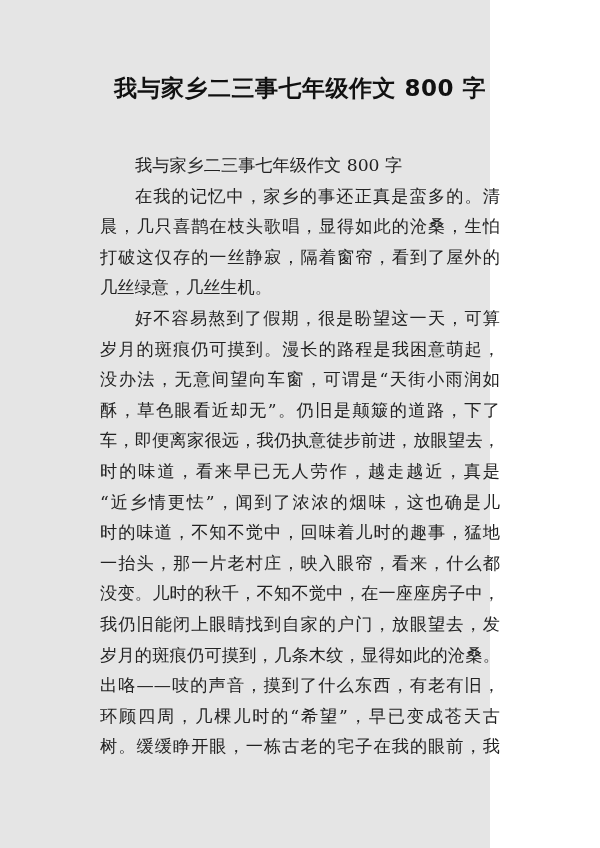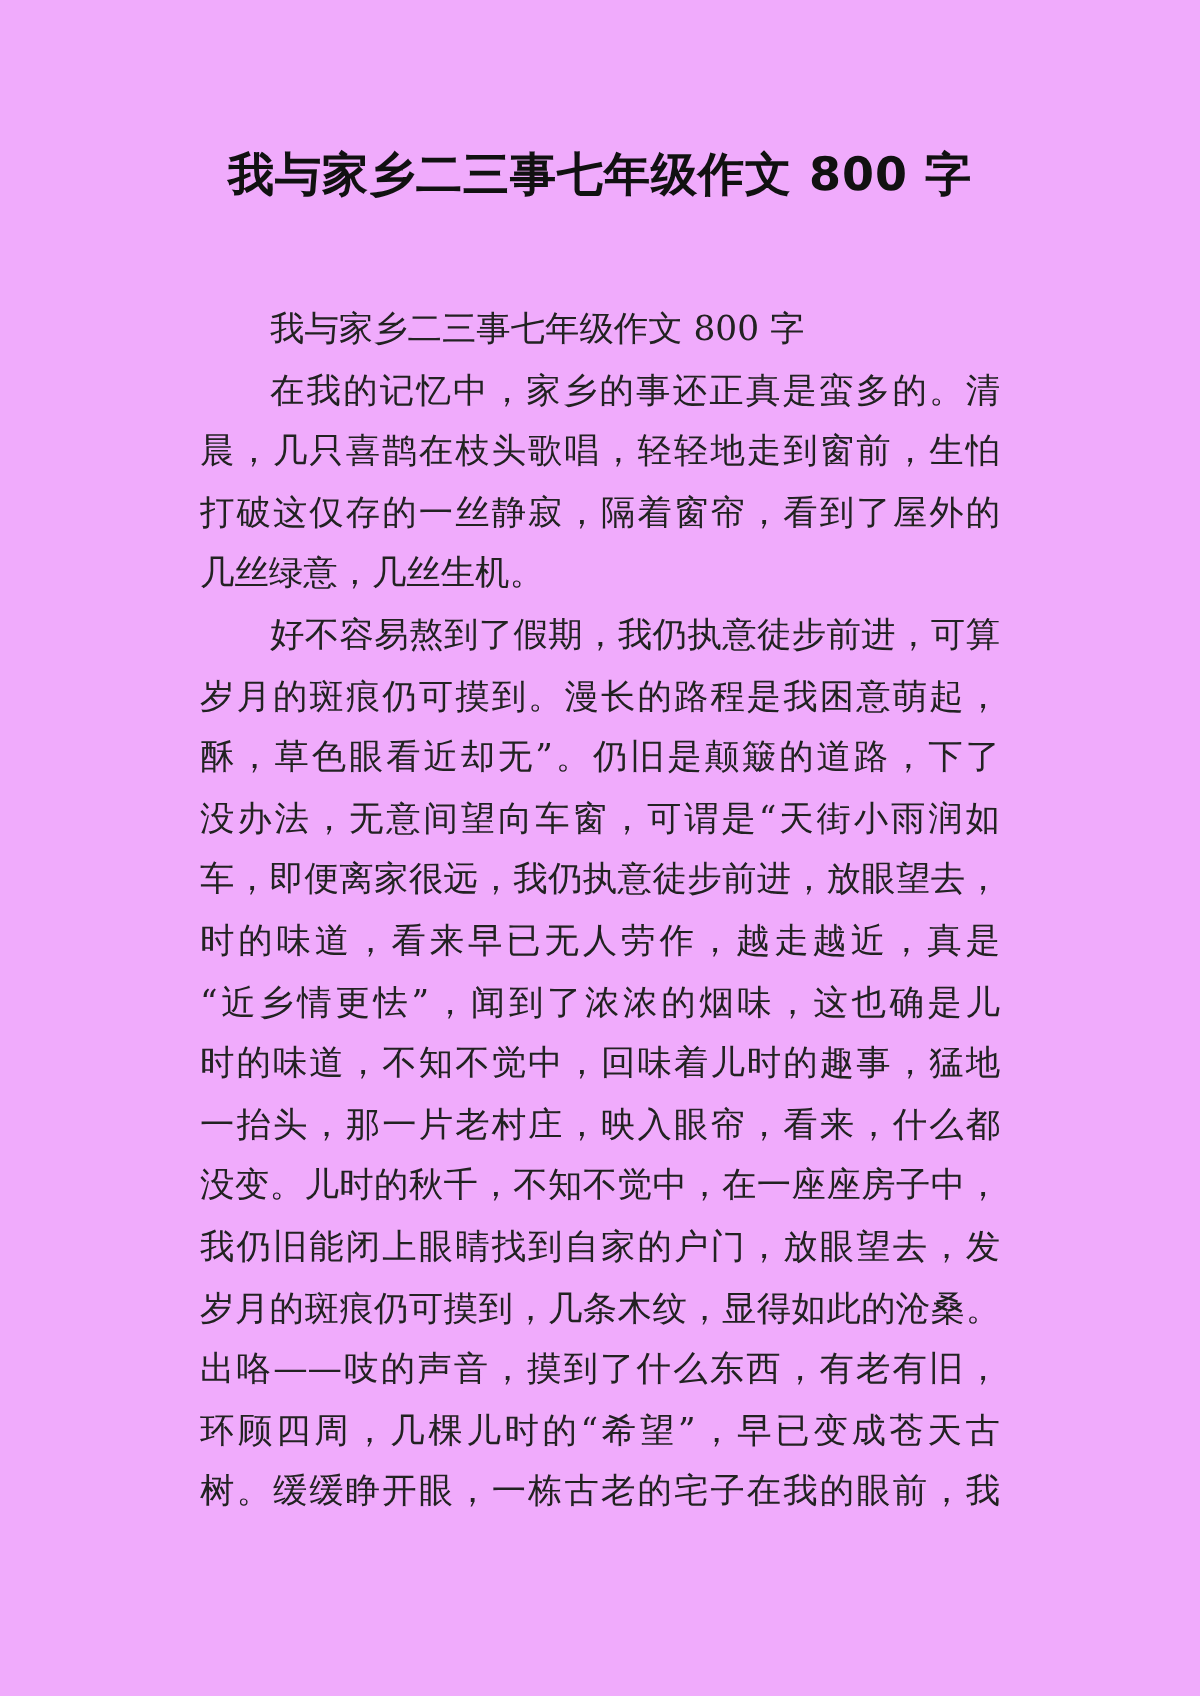--- a/index.html
+++ b/index.html
@@ -10,22 +10,22 @@
     body {
       width: 600px;
       height: 848px;
       position: relative;
       overflow: hidden;
       color: #1a1a1a;
     }
     .page {
       position: absolute;
       left: 0; top: 0;
-      width: 600px; height: 848px;
-      background: #f0abfc;
+      width: 490px; height: 848px;
+      background: #e5e5e5;
     }
     .doc-title {
       position: absolute;
       left: 0;
       top: 72px;
       width: 600px;
       text-align: center;
       font-family: "DejaVu Sans", "Liberation Sans", sans-serif;
       font-weight: bold;
       font-size: 23px;
@@ -61,30 +61,30 @@
 <body>
 
 <div class="page">
   <div class="doc-title">我与家乡二三事七年级作文 800 字</div>
 
   <div class="body-text">
     <span class="line indent last">我与家乡二三事七年级作文 800 字</span>
 
     <div>
       <span class="line indent">在我的记忆中，家乡的事还正真是蛮多的。清</span>
-      <span class="line">晨，几只喜鹊在枝头歌唱，轻轻地走到窗前，生怕</span>
+      <span class="line">晨，几只喜鹊在枝头歌唱，显得如此的沧桑，生怕</span>
       <span class="line">打破这仅存的一丝静寂，隔着窗帘，看到了屋外的</span>
       <span class="line last">几丝绿意，几丝生机。</span>
     </div>
 
     <div>
-      <span class="line indent">好不容易熬到了假期，我仍执意徒步前进，可算</span>
+      <span class="line indent">好不容易熬到了假期，很是盼望这一天，可算</span>
       <span class="line">岁月的斑痕仍可摸到。漫长的路程是我困意萌起，</span>
+      <span class="line">没办法，无意间望向车窗，可谓是“天街小雨润如</span>
       <span class="line">酥，草色眼看近却无”。仍旧是颠簸的道路，下了</span>
-      <span class="line">没办法，无意间望向车窗，可谓是“天街小雨润如</span>
       <span class="line">车，即便离家很远，我仍执意徒步前进，放眼望去，</span>
       <span class="line">时的味道，看来早已无人劳作，越走越近，真是</span>
       <span class="line">“近乡情更怯”，闻到了浓浓的烟味，这也确是儿</span>
       <span class="line">时的味道，不知不觉中，回味着儿时的趣事，猛地</span>
       <span class="line">一抬头，那一片老村庄，映入眼帘，看来，什么都</span>
       <span class="line">没变。儿时的秋千，不知不觉中，在一座座房子中，</span>
       <span class="line">我仍旧能闭上眼睛找到自家的户门，放眼望去，发</span>
       <span class="line">岁月的斑痕仍可摸到，几条木纹，显得如此的沧桑。</span>
       <span class="line">出咯——吱的声音，摸到了什么东西，有老有旧，</span>
       <span class="line">环顾四周，几棵儿时的“希望”，早已变成苍天古</span>

